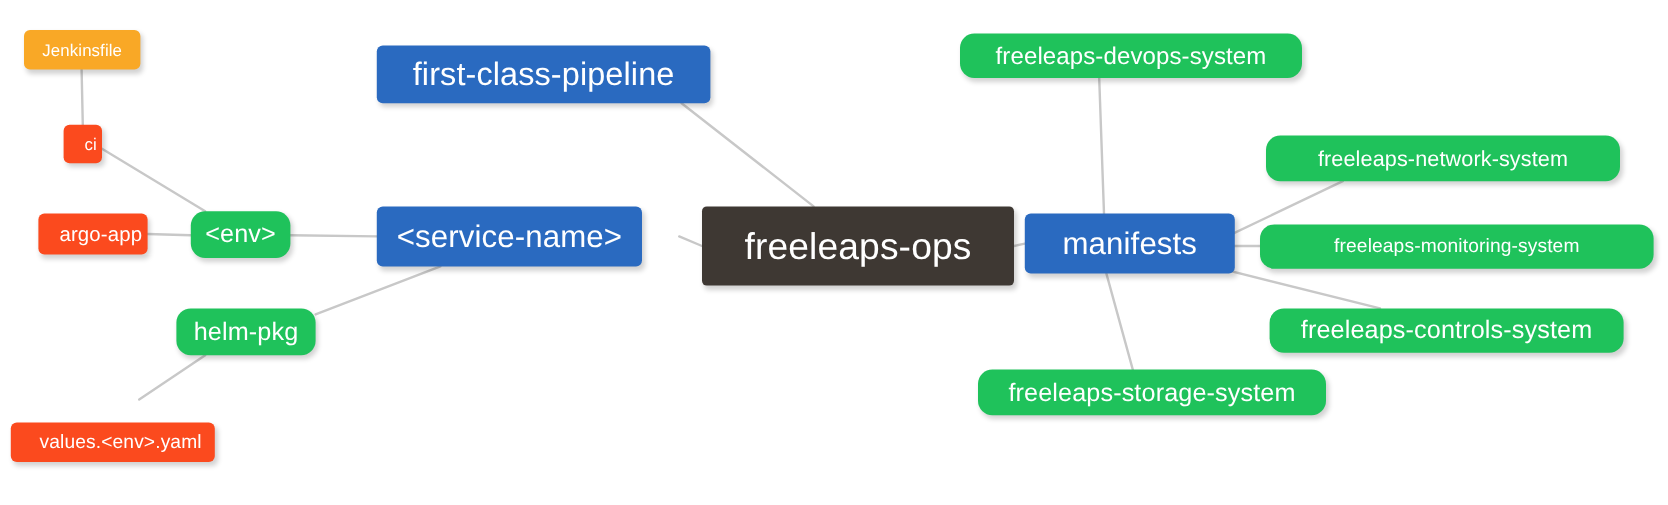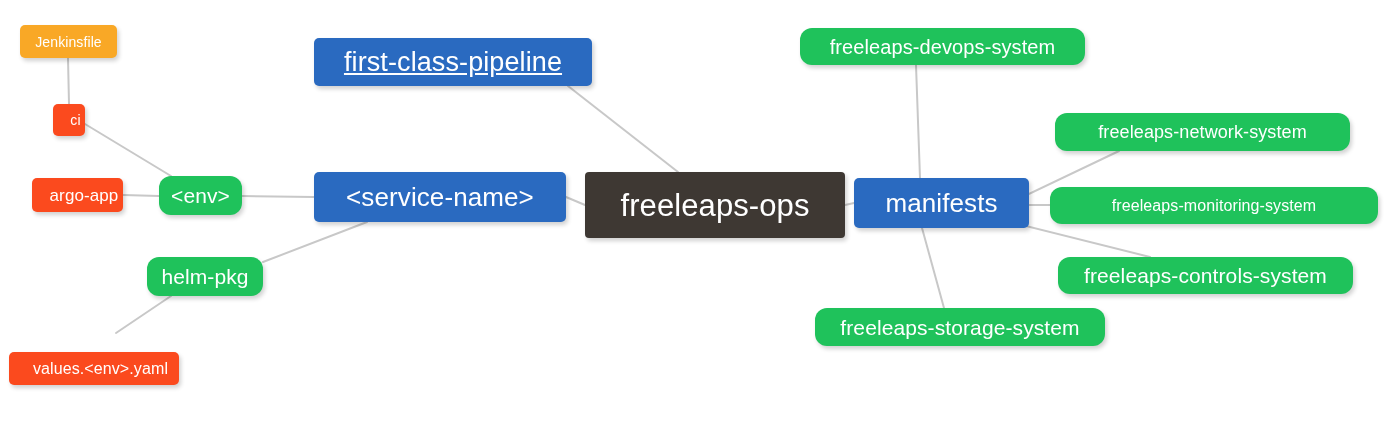--- a/index.html
+++ b/index.html
@@ -68,24 +68,24 @@
       <line x1="920" y1="178" x2="916" y2="65" stroke="#c8c8c8" stroke-width="2" stroke-linecap="round"></line>
       <line x1="1010" y1="203" x2="1119" y2="151" stroke="#c8c8c8" stroke-width="2" stroke-linecap="round"></line>
       <line x1="1010" y1="205" x2="1050" y2="205" stroke="#c8c8c8" stroke-width="2" stroke-linecap="round"></line>
       <line x1="1010" y1="222" x2="1150" y2="257" stroke="#c8c8c8" stroke-width="2" stroke-linecap="round"></line>
       <line x1="922" y1="228" x2="944" y2="308" stroke="#c8c8c8" stroke-width="2" stroke-linecap="round"></line>
     </svg>
   <div id="node-layer">
       <div class="node root" style="left: 585px; top: 172px; width: 260px; height: 66px; font-size: 31px;">
         <span>freeleaps-ops</span>
       </div>
-      <div class="node blue" style="left: 314px; top: 172px; width: 252px; height: 50px; font-size: 26px; justify-content: center;">
+      <div class="node blue" style="left: 314px; top: 172px; width: 221px; height: 50px; font-size: 26px; justify-content: center;">
         <span>&lt;service-name&gt;</span>
       </div>
-      <div class="node blue" style="left: 314px; top: 38px; width: 278px; height: 48px; font-size: 27px; text-decoration: underline;">
+      <div class="node blue" style="left: 314px; top: 38px; width: 278px; height: 48px; font-size: 27px;">
         <span>first-class-pipeline</span>
       </div>
       <div class="node blue" style="left: 854px; top: 178px; width: 175px; height: 50px; font-size: 26px;">
         <span>manifests</span>
       </div>
       <div class="node green" style="left: 159px; top: 176px; width: 83px; height: 39px; font-size: 21px;">
         <span>&lt;env&gt;</span>
       </div>
       <div class="node green" style="left: 147px; top: 257px; width: 116px; height: 39px; font-size: 21px;">
         <span>helm-pkg</span>

